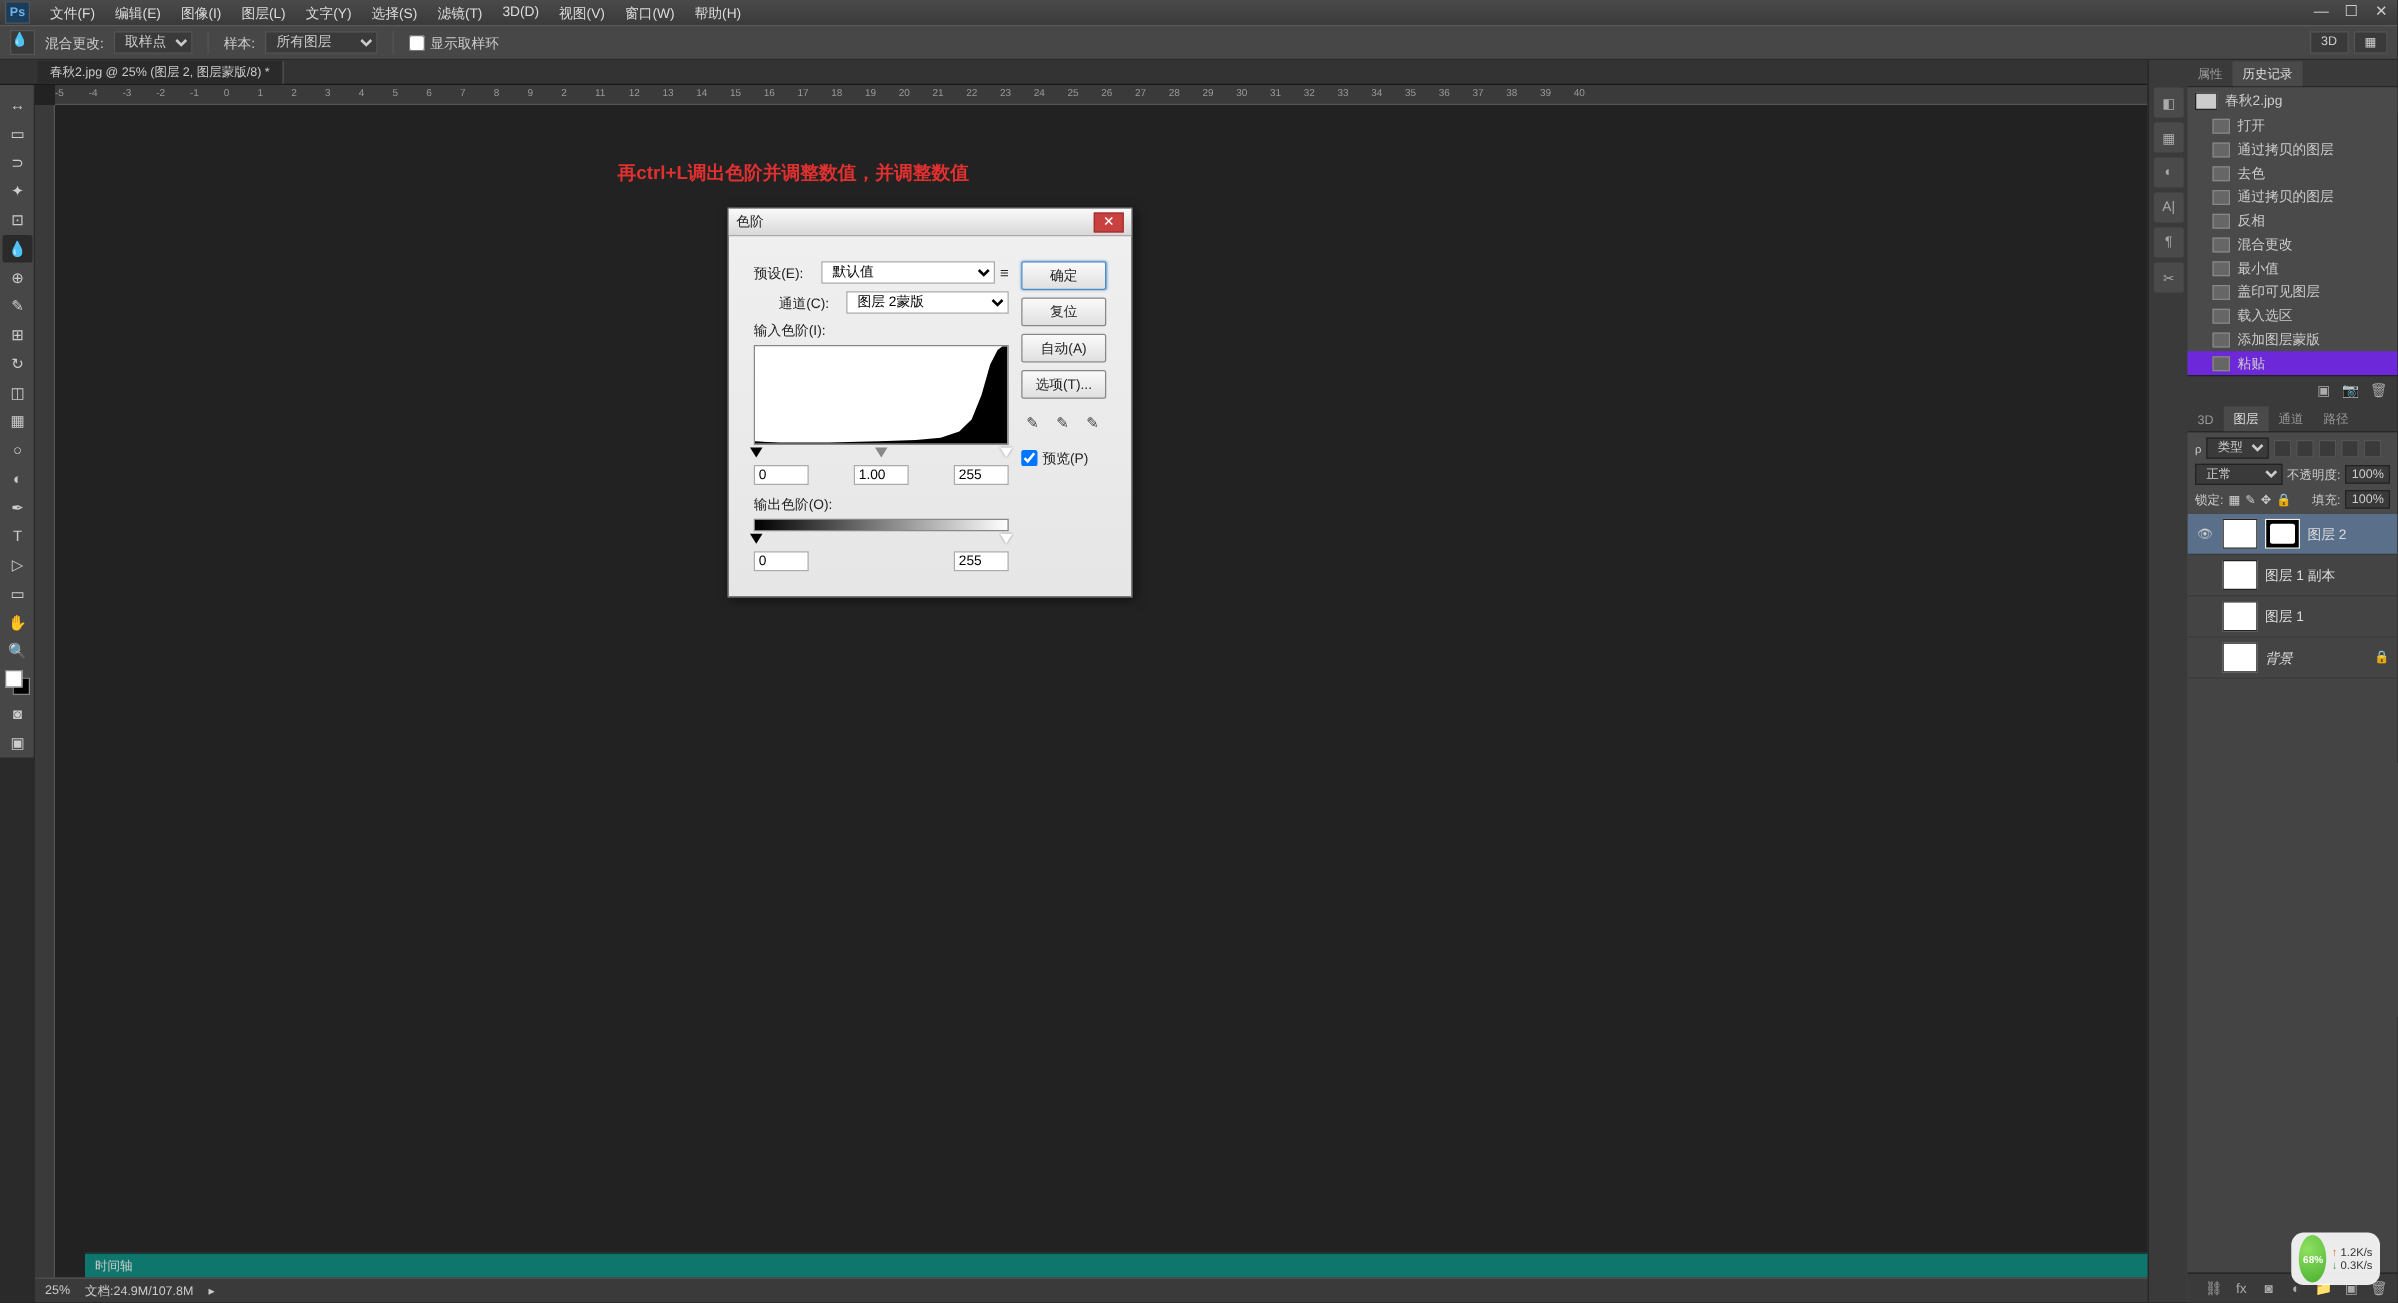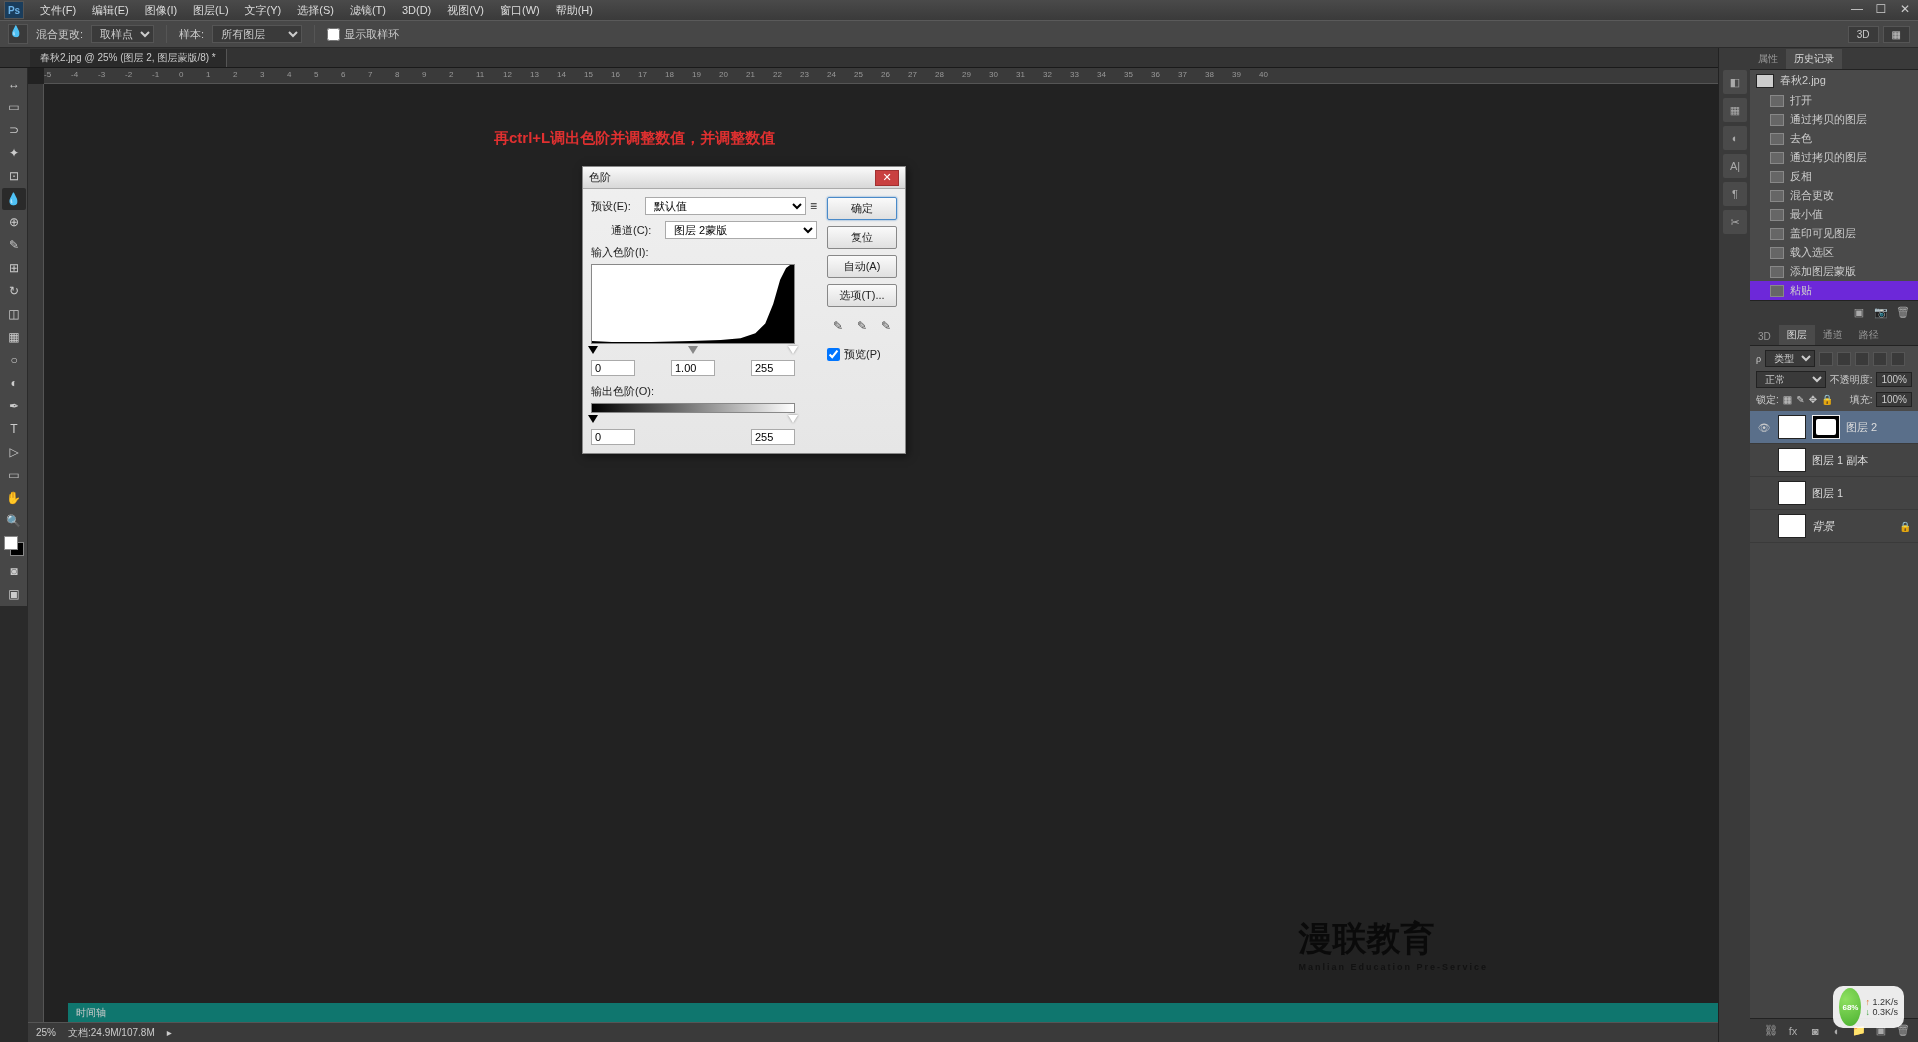--- a/index.html
+++ b/index.html
@@ -48,21 +48,21 @@
   repeating-linear-gradient(-25deg, transparent 0 12px, #bbb 12px 13px),
   repeating-linear-gradient(65deg, transparent 0 20px, #ccc 20px 21px);
 }
 
 .annotation { position: absolute; top: 45px; left: 450px; color: #e03030; font-size: 15px; font-weight: bold; }
 
 
 .dialog { position: absolute; top: 166px; left: 582px; width: 324px; background: linear-gradient(#f0f0f0, #e6e6e6); border: 1px solid #888; box-shadow: 2px 2px 8px rgba(0,0,0,0.5); font-size: 11px; color: #222; }
 .dlg-title { height: 22px; background: linear-gradient(#fafafa, #d8d8d8); border-bottom: 1px solid #aaa; display: flex; align-items: center; padding: 0 6px; }
 .dlg-close { margin-left: auto; width: 24px; height: 16px; background: #c94040; color: #fff; display: flex; align-items: center; justify-content: center; font-size: 11px; border: 1px solid #a03030; }
-.dlg-body { display: flex; padding: 8px; gap: 10px; }
+.dlg-body { display: flex; padding: 20px; gap: 10px; }
 .dlg-left { flex: 1; }
 .dlg-right { width: 70px; display: flex; flex-direction: column; gap: 6px; }
 .dlg-row { display: flex; align-items: center; margin-bottom: 6px; gap: 4px; }
 .dlg-lbl { min-width: 50px; }
 .dlg-select { flex: 1; border: 1px solid #aaa; background: #fff; padding: 1px 4px; font-size: 11px; }
 .dlg-btn { background: linear-gradient(#fafafa, #e0e0e0); border: 1px solid #888; padding: 3px 6px; text-align: center; font-size: 11px; border-radius: 2px; }
 .dlg-btn.primary { border: 1px solid #4a8ac8; box-shadow: 0 0 2px #4a8ac8; }
 .histogram { width: 204px; height: 80px; border: 1px solid #888; background: #fff; position: relative; margin-bottom: 2px; }
 .histo-svg { width: 100%; height: 100%; }
 .slider-track { width: 204px; height: 10px; position: relative; margin-bottom: 4px; }
@@ -242,24 +242,20 @@
       <span style="left: 1080px;">35</span>
       <span style="left: 1107px;">36</span>
       <span style="left: 1134px;">37</span>
       <span style="left: 1161px;">38</span>
       <span style="left: 1188px; text-align: right;">39</span>
       <span style="left: 1215px;">40</span>
     </div>
   <div class="ruler-v"></div>
   <div class="canvas-wrap">
     <div class="annotation">再ctrl+L调出色阶并调整数值，并调整数值</div>
-    <div class="watermark">
-      <span>漫联教育</span>
-      <div class="watermark-sub">Manlian Education Pre-Service</div>
-    </div>
   </div>
 </div>
 
 <div class="dialog">
   <div class="dlg-title">
     <span>色阶</span>
     <div class="dlg-close">✕</div>
   </div>
   <div class="dlg-body">
     <div class="dlg-left">

